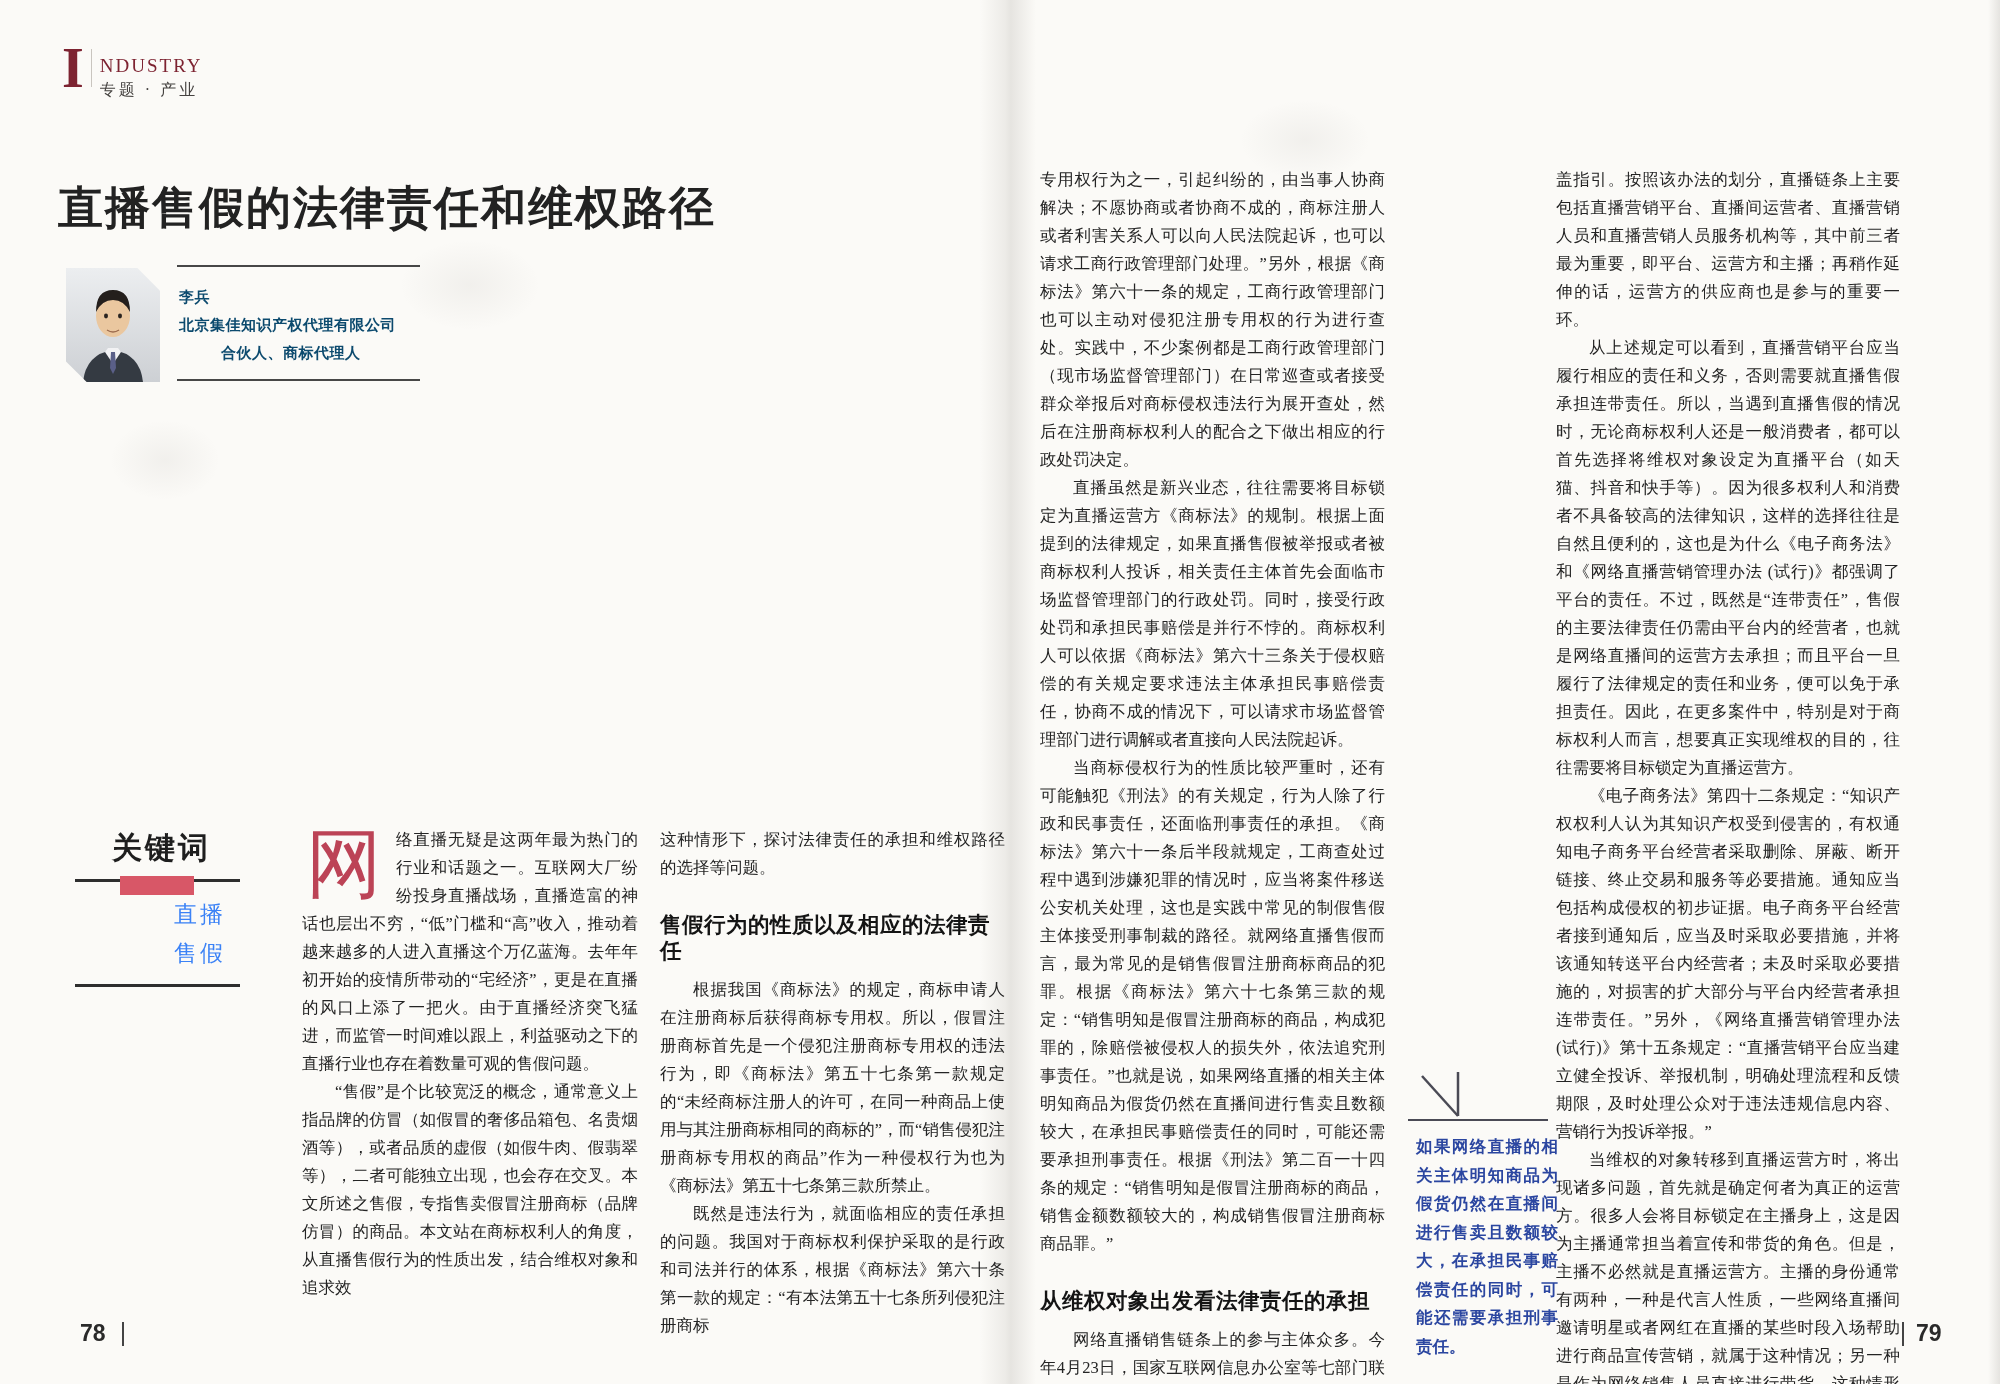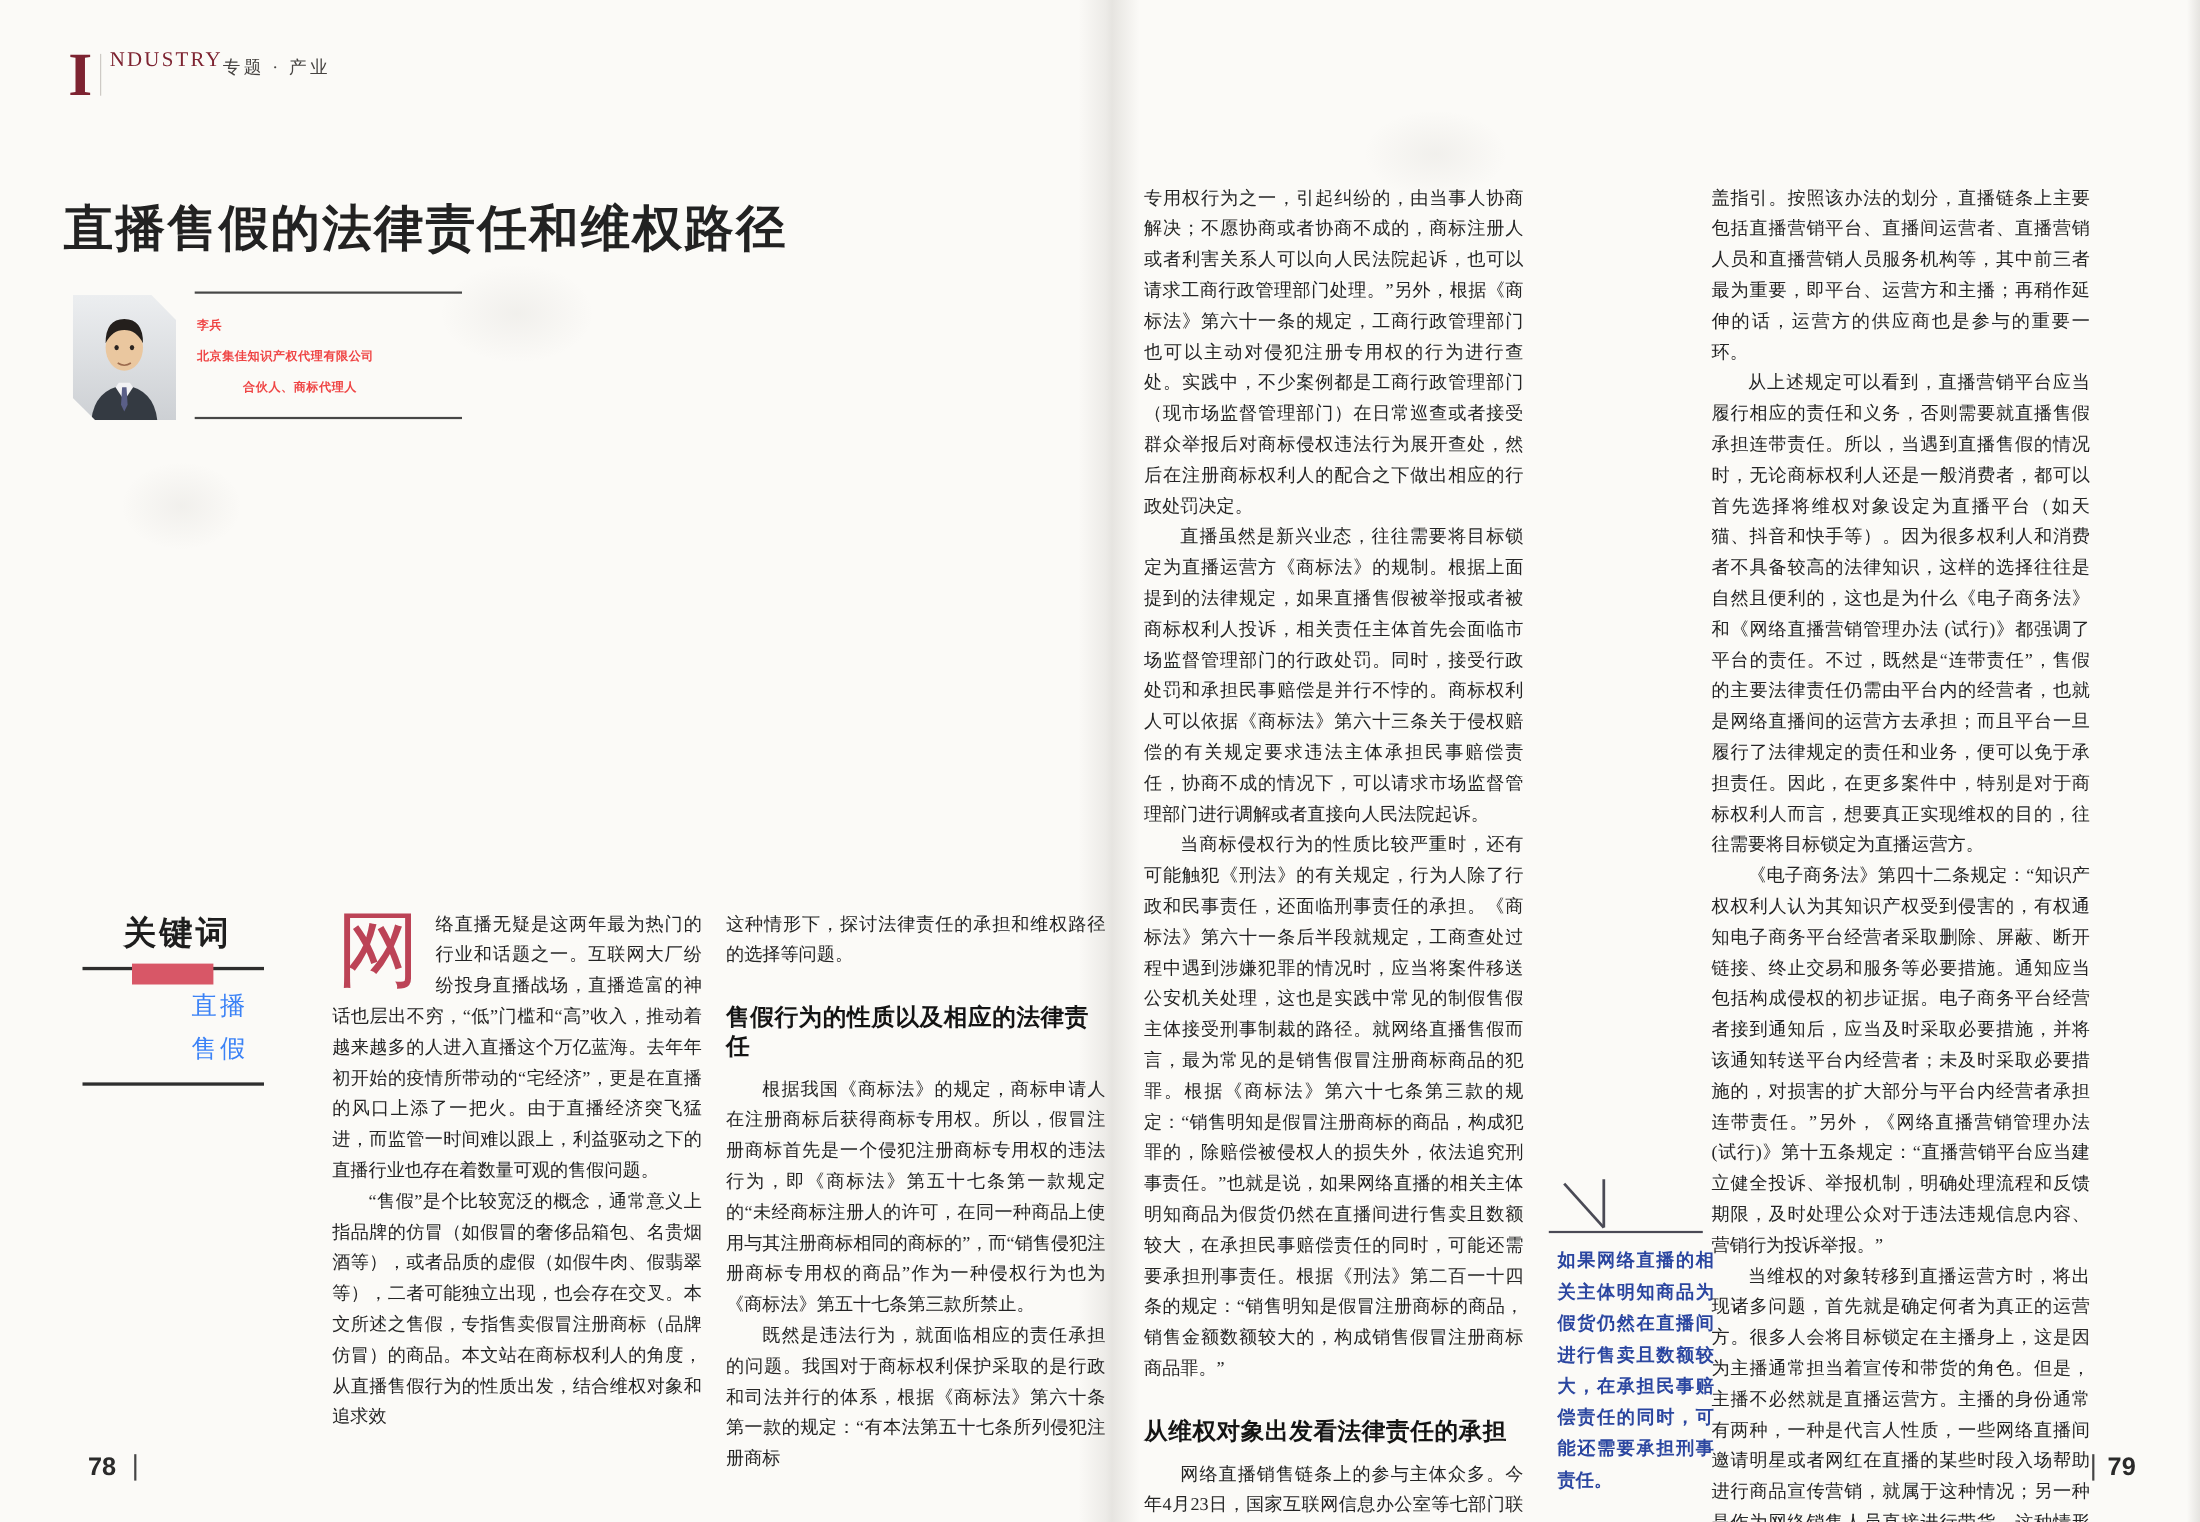--- a/index.html
+++ b/index.html
@@ -11,38 +11,38 @@
     background:linear-gradient(90deg,rgba(0,0,0,0) 0%,rgba(110,104,95,.10) 45%,rgba(110,104,95,.15) 55%,rgba(0,0,0,0) 100%);}
   .edge-right{position:absolute;right:0;top:0;width:12px;height:100%;
     background:linear-gradient(90deg,rgba(0,0,0,0),rgba(95,90,82,.14));}
   .smudge{position:absolute;border-radius:50%;pointer-events:none;
     background:radial-gradient(closest-side,rgba(110,104,95,.07),rgba(0,0,0,0));}
 
   
   .logo{position:absolute;left:62px;top:46px;display:flex;align-items:flex-start;}
   .logo-i{font-size:56px;line-height:44px;color:#7d2331;font-weight:bold;}
   .logo-vr{width:1px;height:38px;background:#c9c5bf;margin:3px 8px 0 7px;}
-  .logo-txt{display:flex;flex-direction:row;}
+  .logo-txt{display:flex;flex-direction:column;margin-top:11px;}
   .logo-word{font-size:19px;letter-spacing:2px;color:#7d2331;line-height:18px;}
   .logo-sub{font-size:16px;color:#454240;letter-spacing:3px;margin-top:5px;}
 
   
   .title{position:absolute;left:58px;top:178px;margin:0;
     font-family:"Liberation Sans","DejaVu Sans",sans-serif;
     font-size:45px;font-weight:bold;letter-spacing:2px;color:#222;}
 
   
   .author-photo{position:absolute;left:66px;top:268px;width:94px;height:114px;
     clip-path:polygon(0 0,76% 0,100% 20%,100% 100%,22% 100%,0 82%);}
   .rule{position:absolute;background:#474747;}
   .author-rule-top{left:177px;top:265px;width:243px;height:2px;}
   .author-rule-bottom{left:177px;top:379px;width:243px;height:2px;}
   .author-line{position:absolute;left:179px;
     font-family:"Liberation Sans","DejaVu Sans",sans-serif;
-    font-size:11px;font-weight:600;color:#ef4444;letter-spacing:.5px;}
+    font-size:15px;font-weight:600;color:#0c4a6e;letter-spacing:.5px;}
   .author-name{top:288px;}
   .author-company{top:316px;}
   .author-role{top:344px;margin-left:42px;}
 
   
   .kw-label{position:absolute;left:112px;top:828px;font-size:30px;font-weight:bold;
     letter-spacing:3px;color:#1e1e1e;}
   .kw-rule-top{left:75px;top:879px;width:165px;height:3px;background:#2e2e2e;}
   .kw-redbox{position:absolute;left:120px;top:876px;width:74px;height:19px;background:#d85767;}
   .kw-item{position:absolute;left:134px;font-size:23px;letter-spacing:3px;color:#3b82f6;margin-left:40px;}

